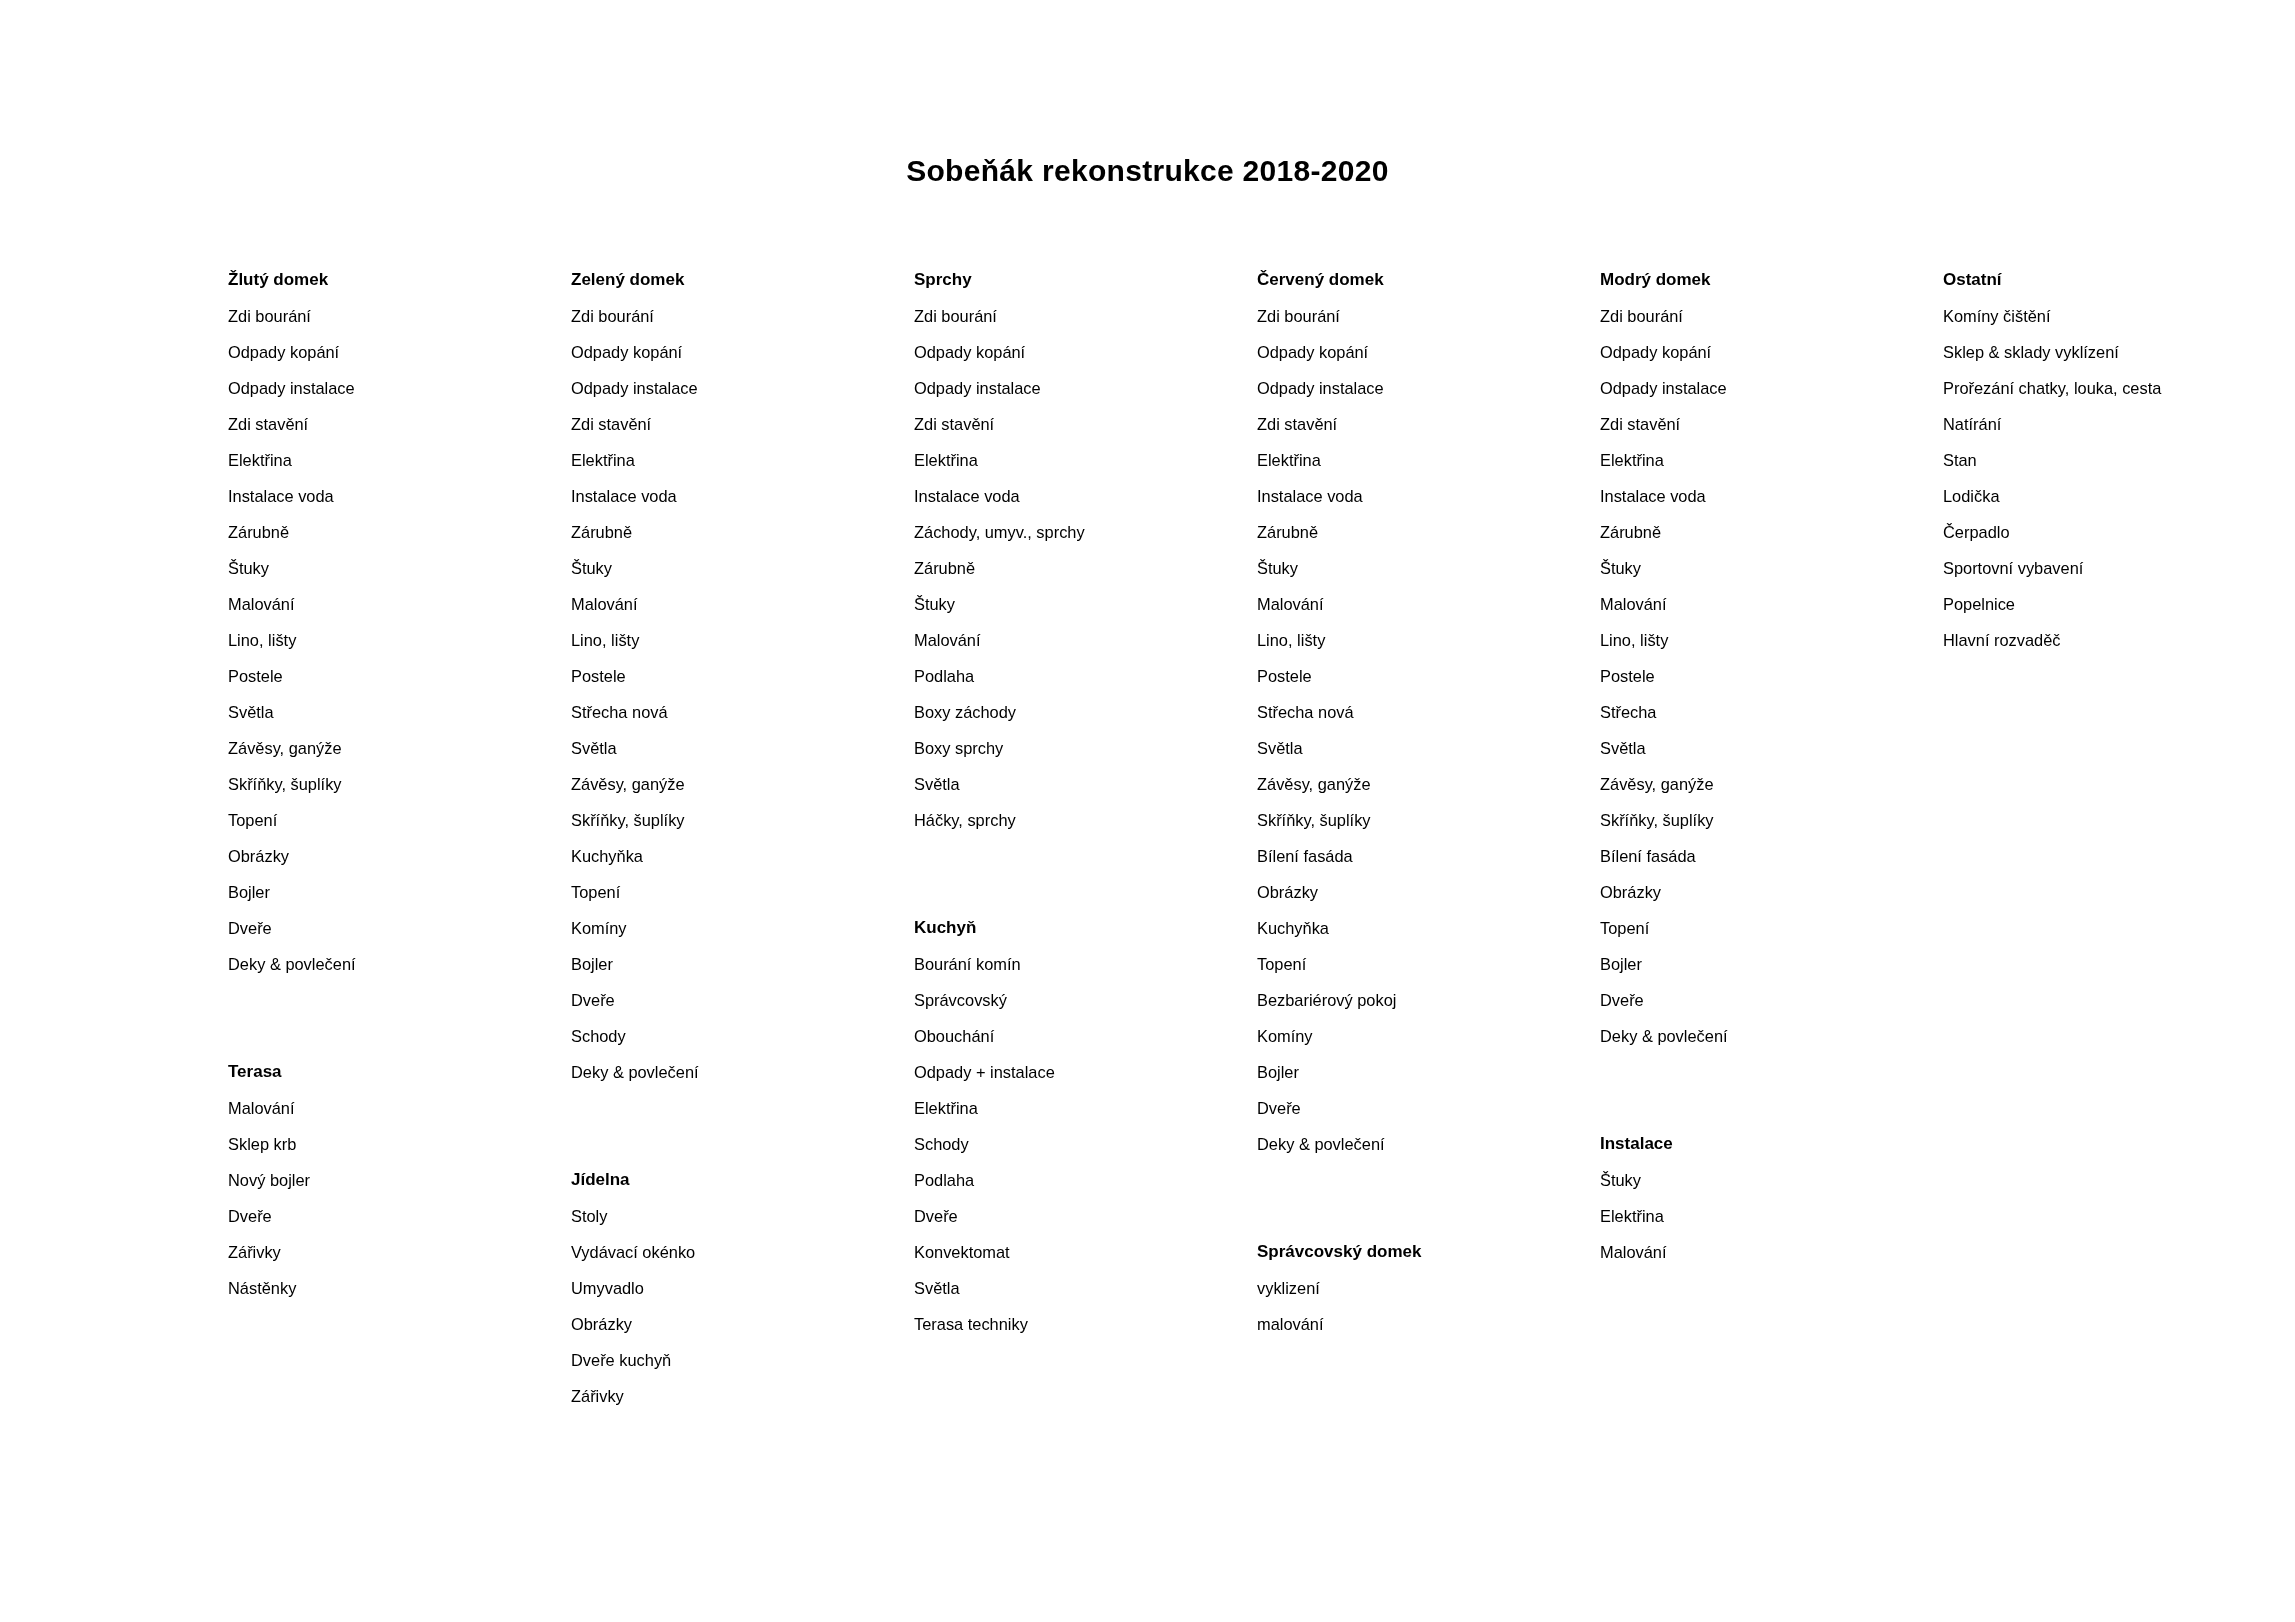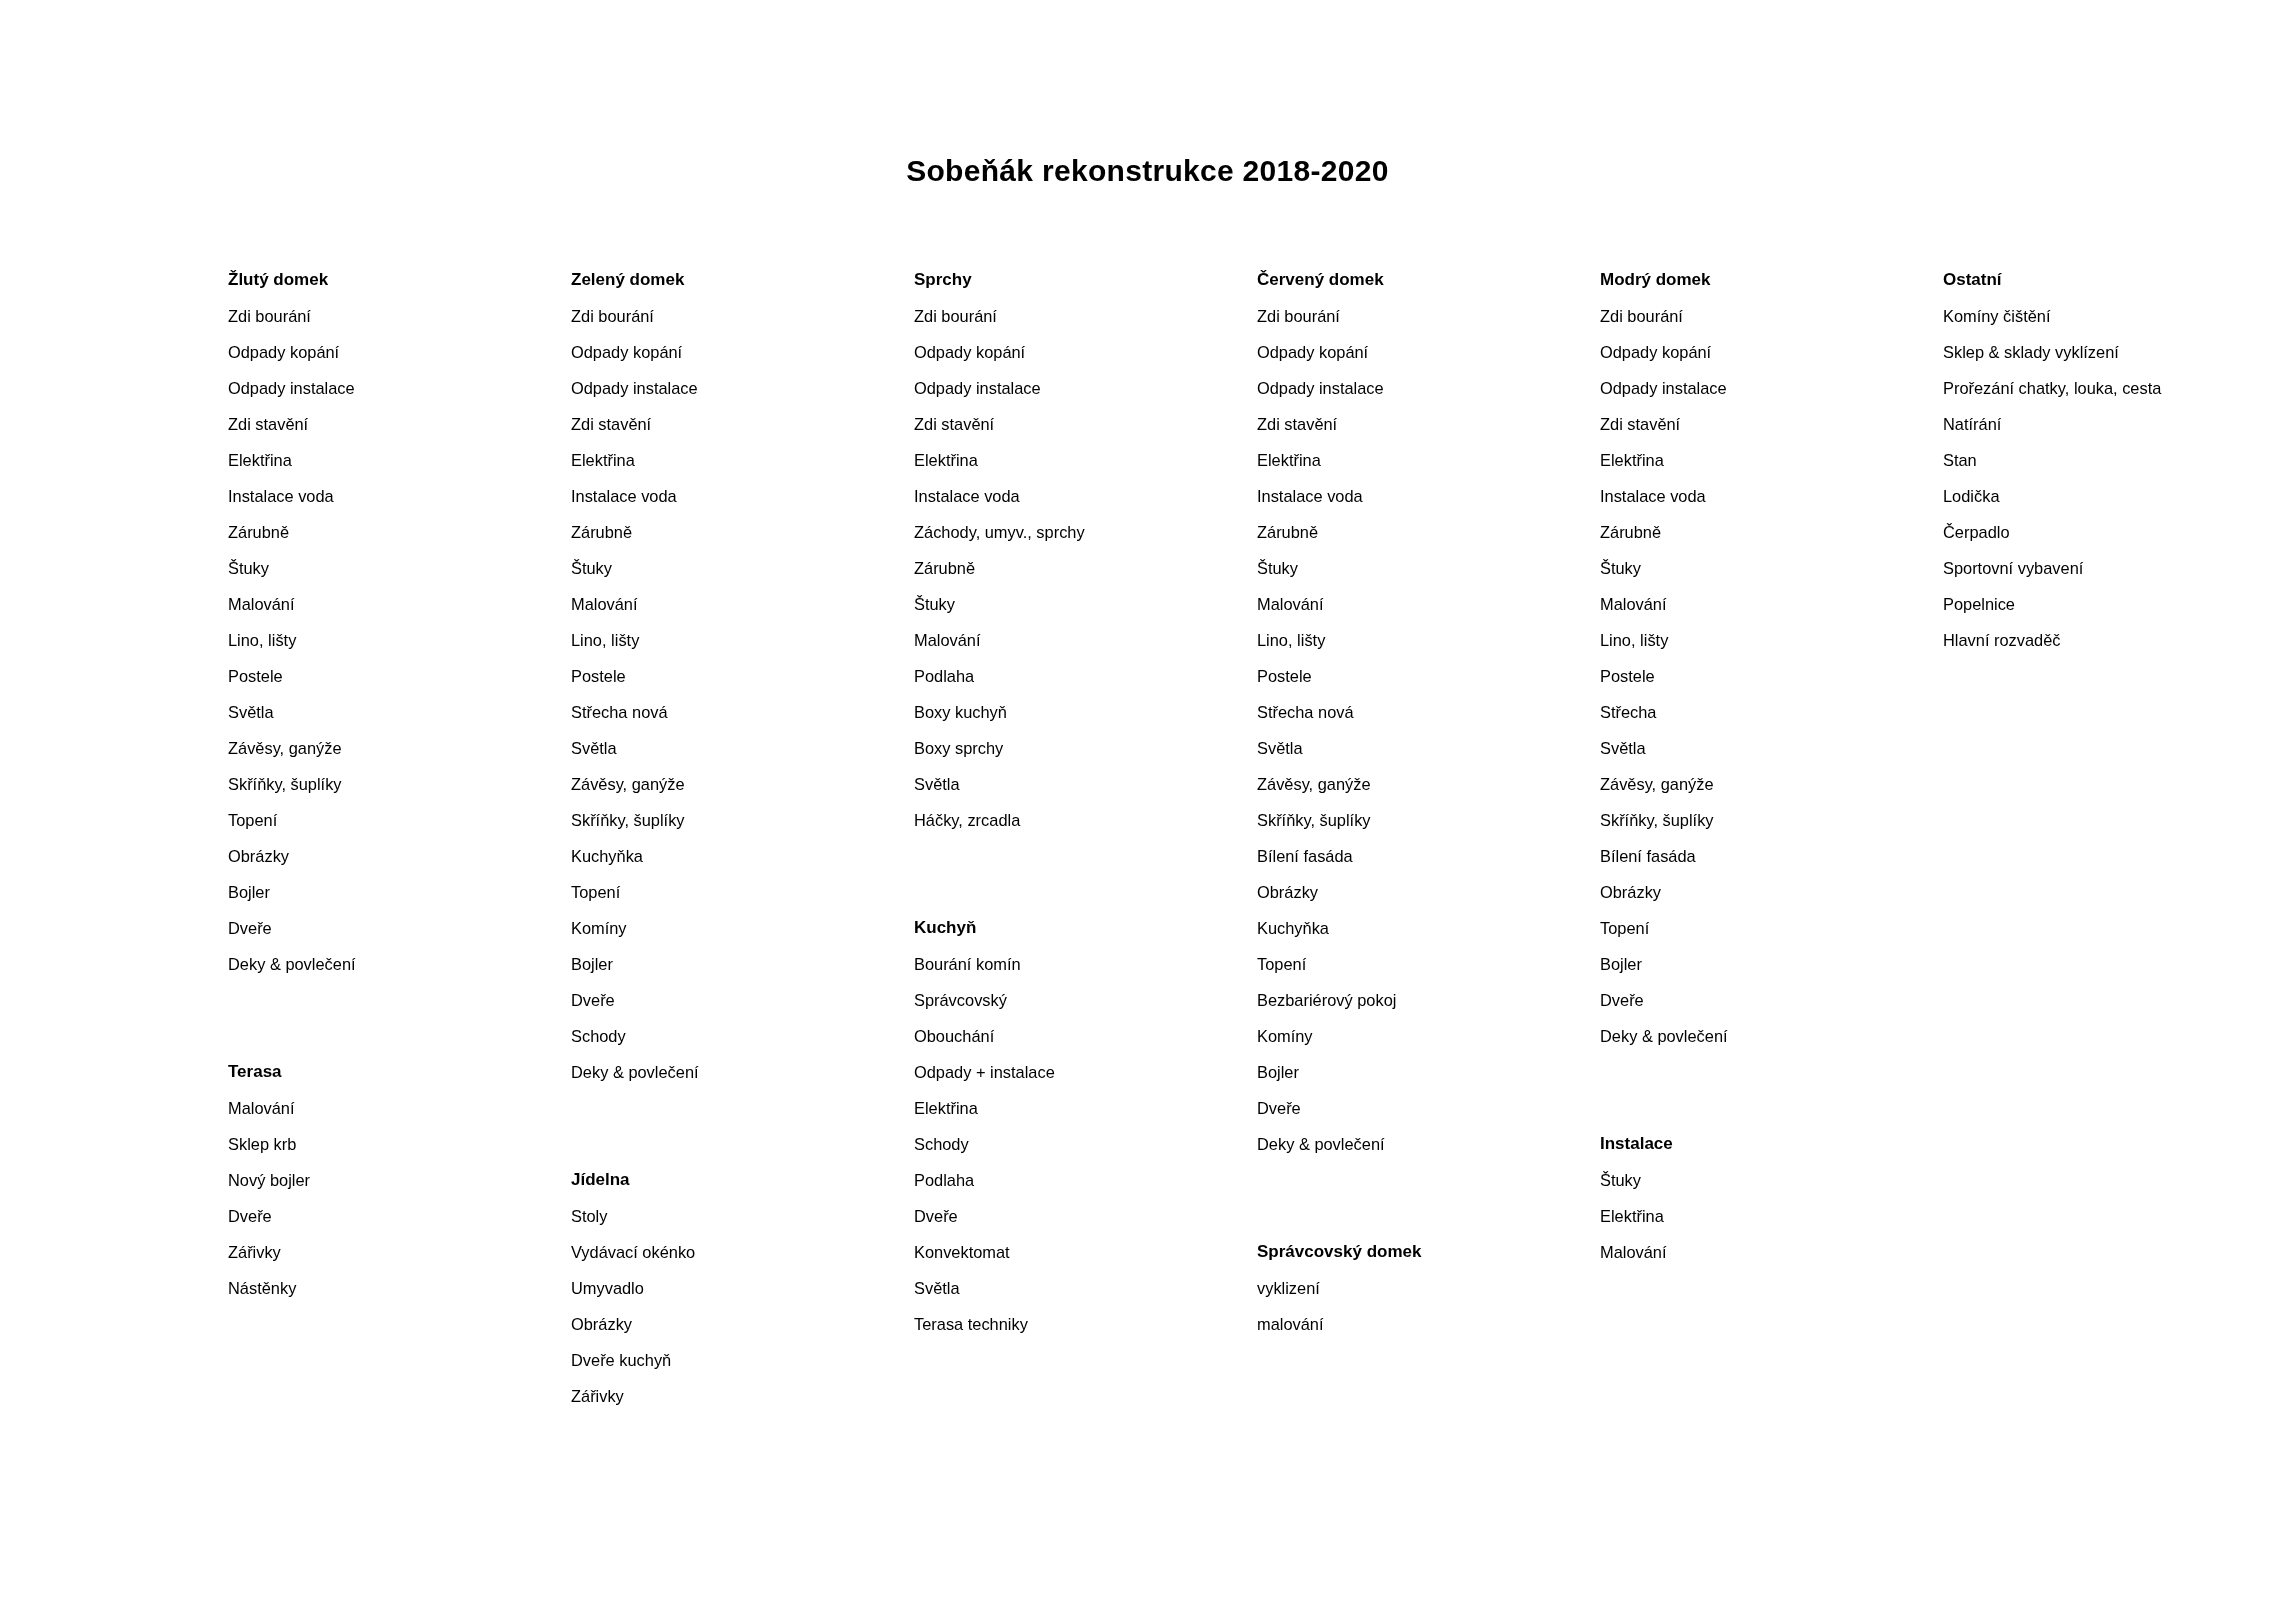--- a/index.html
+++ b/index.html
@@ -125,24 +125,24 @@
         <div class="cell">Odpady kopání</div>
         <div class="cell">Odpady instalace</div>
         <div class="cell">Zdi stavění</div>
         <div class="cell">Elektřina</div>
         <div class="cell">Instalace voda</div>
         <div class="cell">Záchody, umyv., sprchy</div>
         <div class="cell">Zárubně</div>
         <div class="cell">Štuky</div>
         <div class="cell">Malování</div>
         <div class="cell">Podlaha</div>
-        <div class="cell">Boxy kuchyň</div>
+        <div class="cell">Boxy záchody</div>
         <div class="cell">Boxy sprchy</div>
         <div class="cell">Světla</div>
-        <div class="cell">Háčky, zrcadla</div>
+        <div class="cell">Háčky, sprchy</div>
         <div class="cell"></div>
         <div class="cell"></div>
         <div class="cell hdr">Kuchyň</div>
         <div class="cell">Bourání komín</div>
         <div class="cell">Správcovský</div>
         <div class="cell">Obouchání</div>
         <div class="cell">Odpady + instalace</div>
         <div class="cell">Elektřina</div>
         <div class="cell">Schody</div>
         <div class="cell">Podlaha</div>

